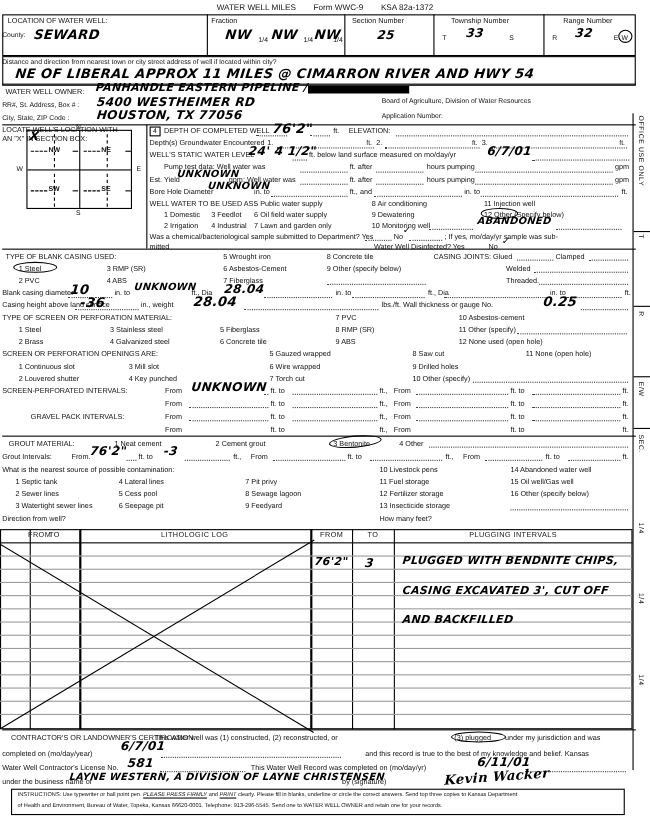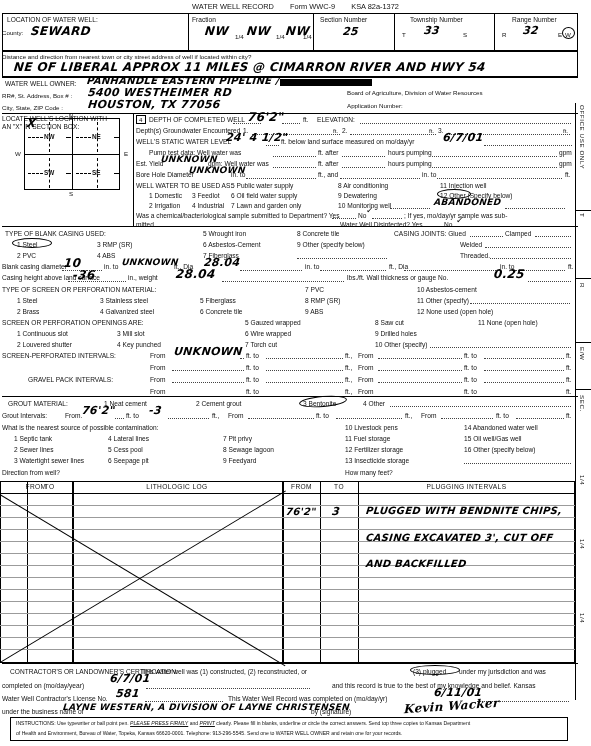--- a/index.html
+++ b/index.html
@@ -75,21 +75,21 @@
   .u { text-decoration: underline; }
 
   .dline { position:absolute; border-bottom:1px dotted #444; height:0; }
 </style>
 </head>
 <body>
 
 <div class="page">
 
   <div id="title-row">
-    <span>WATER WELL RECORD</span>
+    <span>WATER WELL MILES</span>
     <span>Form WWC-9</span>
     <span>KSA 82a-1372</span>
   </div>
 
   <div class="bx" style="left:2px; top:13px; width:576px; height:38px;"></div>
   <div class="vr" style="left:188px; top:13px; height:38px;"></div>
   <div class="vr" style="left:313px; top:13px; height:38px;"></div>
   <div class="vr" style="left:394px; top:13px; height:38px;"></div>
   <div class="vr" style="left:494px; top:13px; height:38px;"></div>
 

